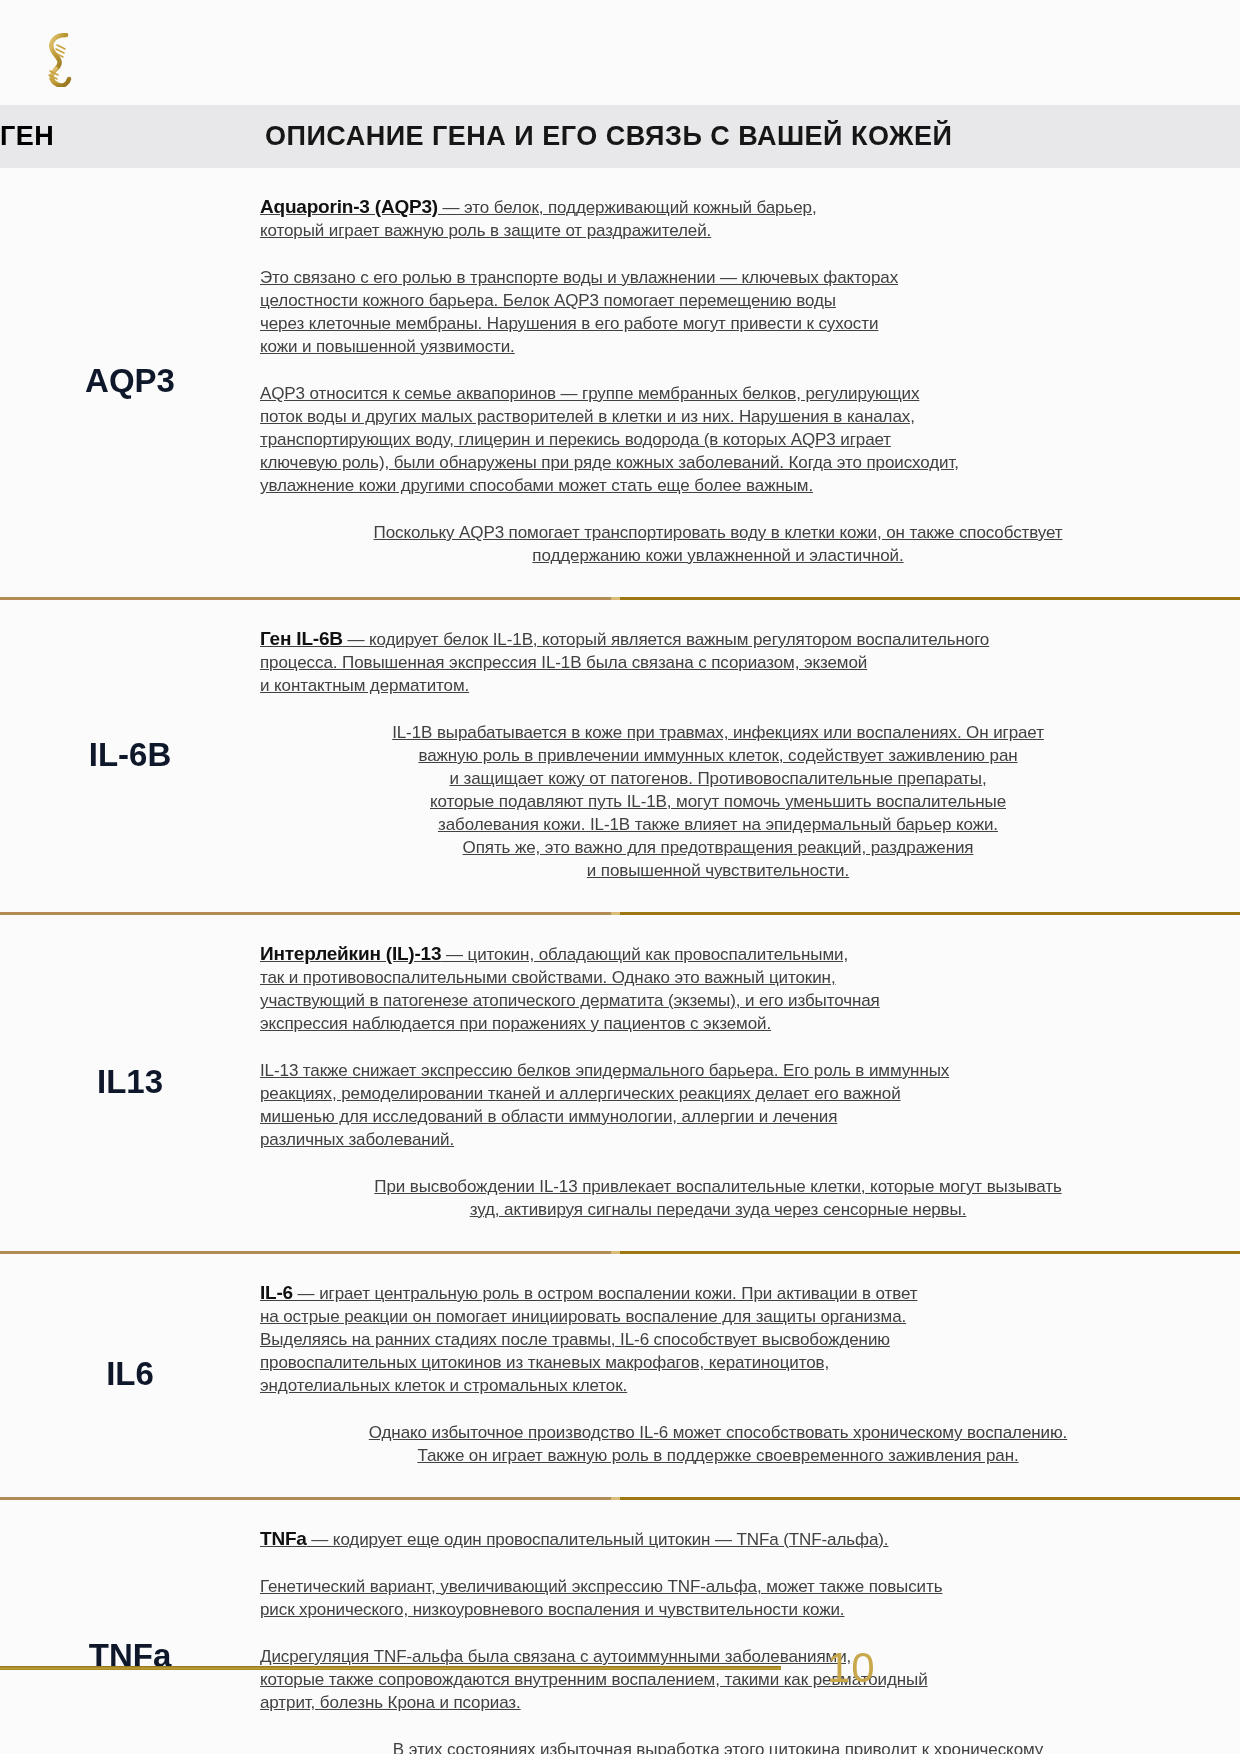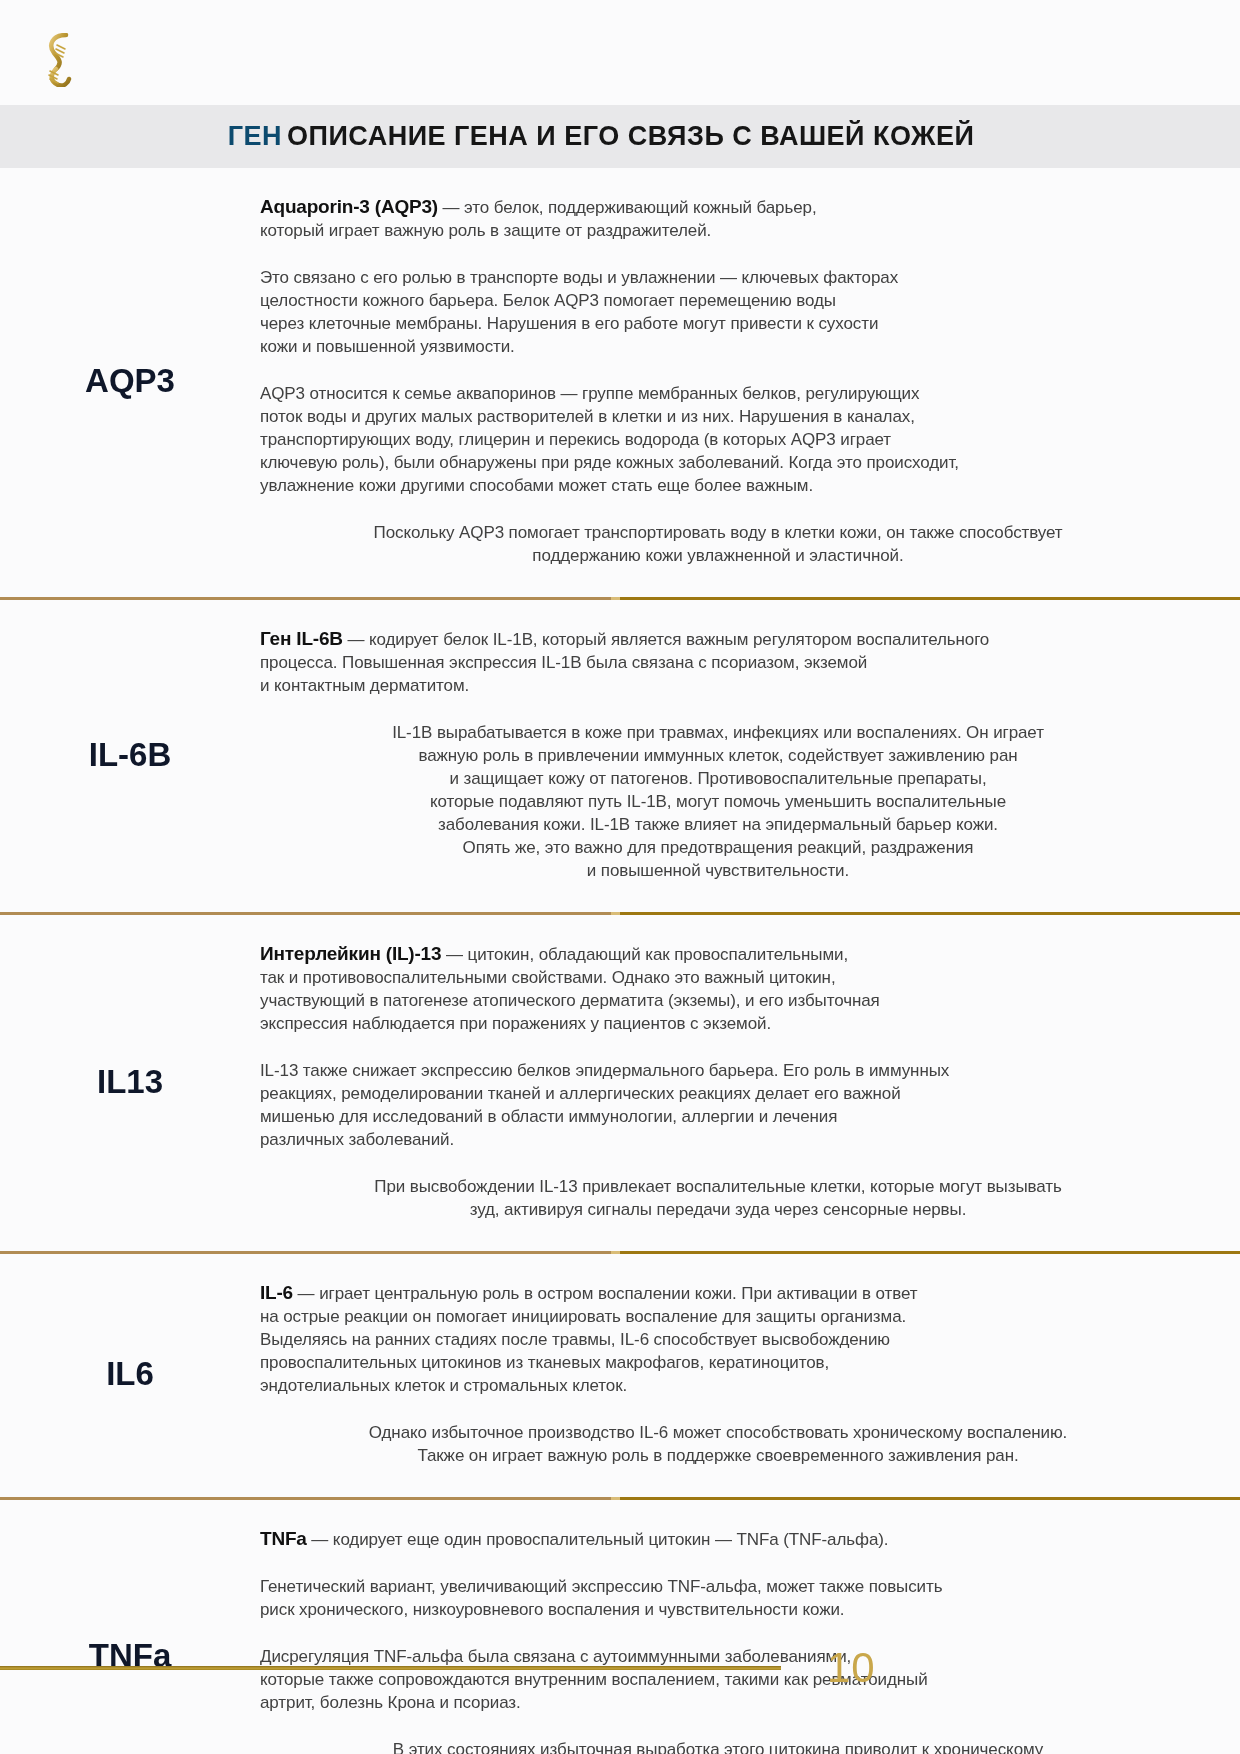--- a/index.html
+++ b/index.html
@@ -13,33 +13,33 @@
   }
   .top-area{height:105px;position:relative;}
   .logo{position:absolute;left:42px;top:33px;width:32px;height:54px;}
   .header-band{
     background:#e8e8ea;
     height:63px;
     display:flex;align-items:center;
     width:1240px;
   }
   .header-gene{
-    width:260px;text-align:right;
-    font-weight:bold;font-size:27px;color:#0c4a6e;letter-spacing:0.5px;margin-left:22px;
+    width:260px;text-align:left;
+    font-weight:bold;font-size:27px;color:#000000;letter-spacing:0.5px;
   }
   .header-desc{
     font-weight:bold;font-size:27px;color:#161616;letter-spacing:0.5px;
     margin-left:5px;
   }
   .row{display:flex;padding:27px 0 30px 0;}
   .gene-col{width:260px;flex:0 0 260px;display:flex;align-items:center;justify-content:center;}
   .gene-label{
     font-weight:bold;font-size:33px;color:#0f172a;letter-spacing:0px;
   }
-  .text-col{flex:1;padding-right:64px;}
+  .text-col{flex:1;padding-right:64px;text-decoration:underline;}
   .para{
     margin:0 0 24px 0;
     font-size:17px;line-height:23px;
     white-space:pre-line;
     letter-spacing:-0.1px;
   }
   .para:last-child{margin-bottom:0;text-align:center;}
   .lead{
     font-weight:bold;color:#111111;font-size:19px;letter-spacing:-0.2px;
   }

